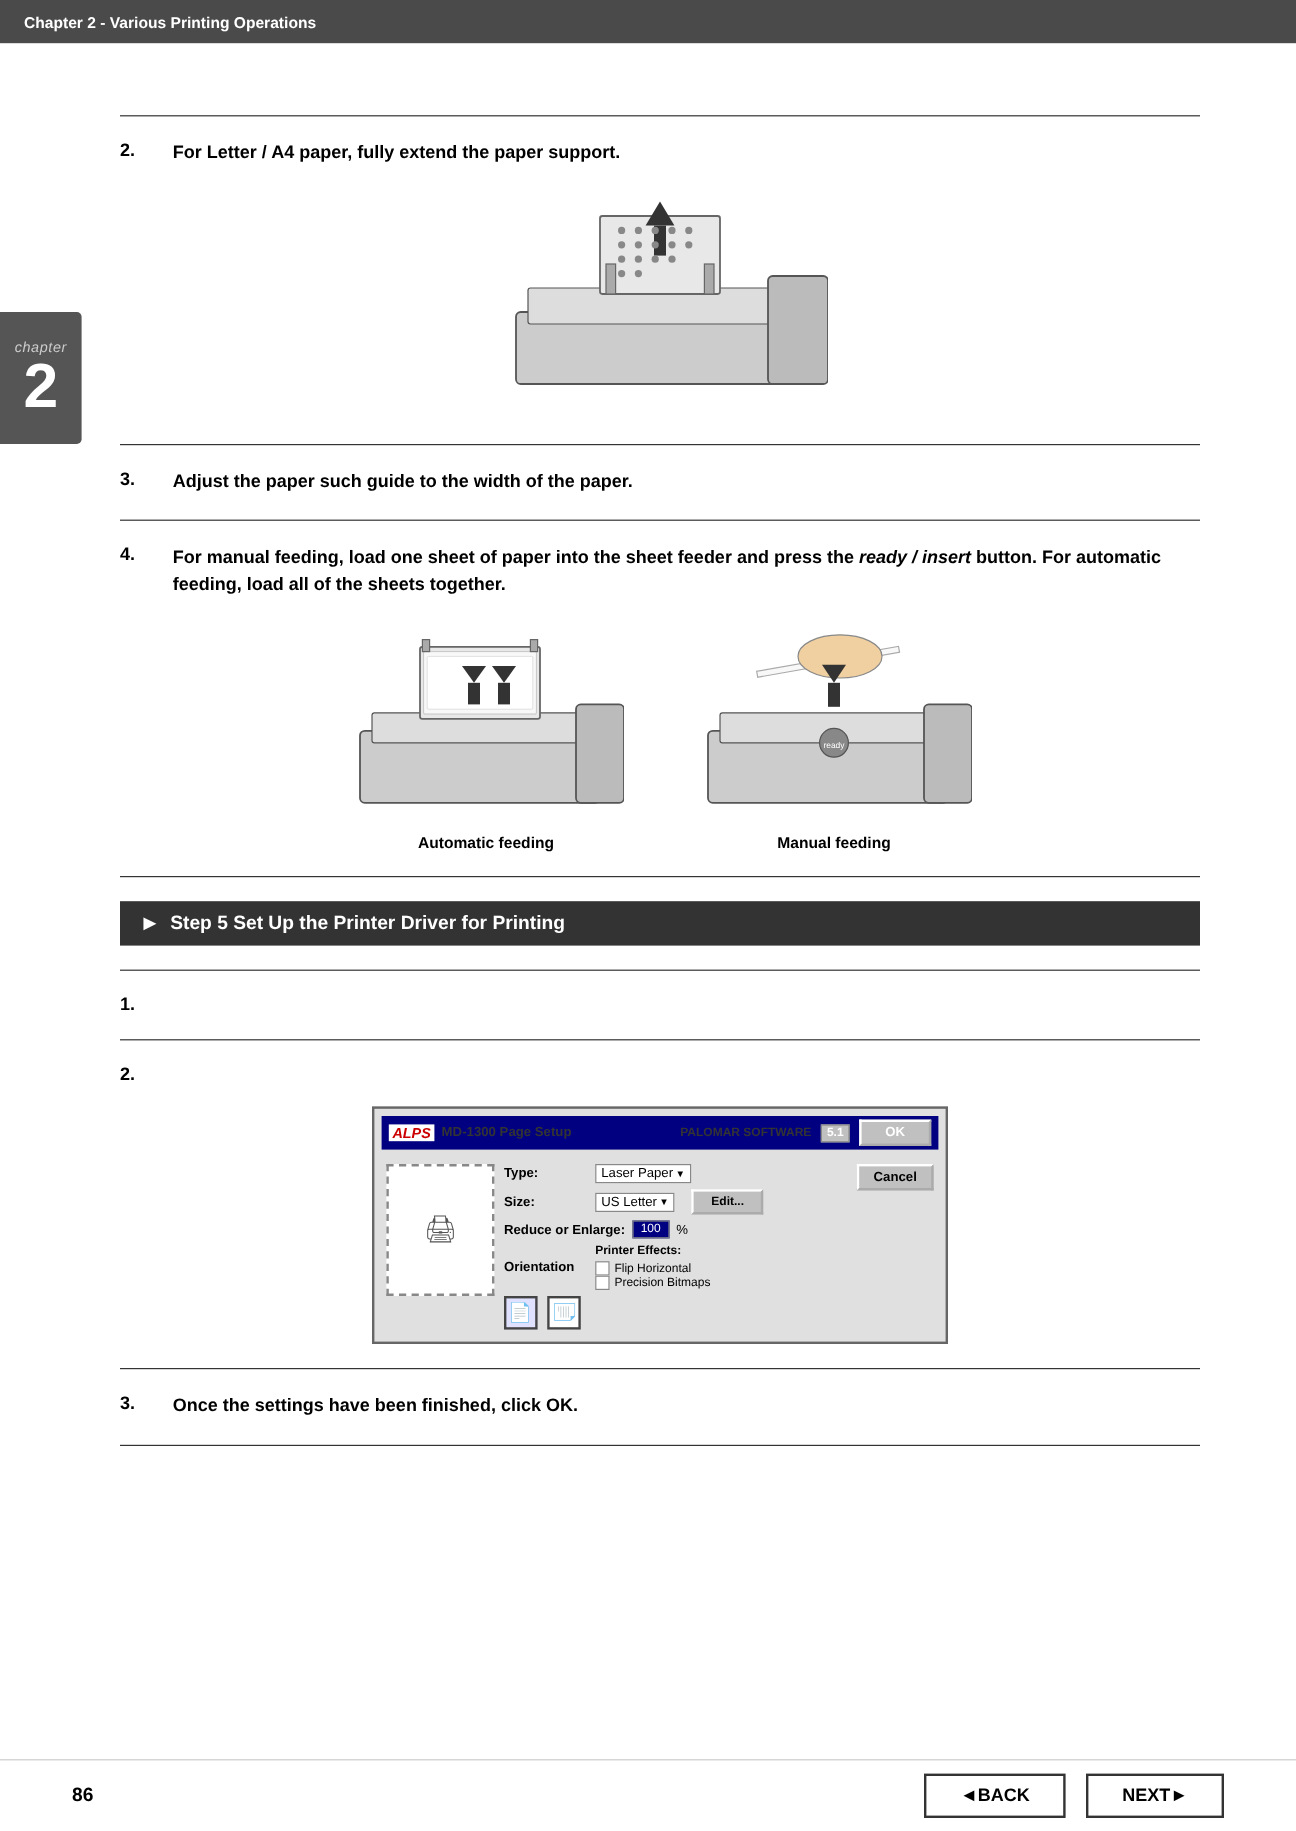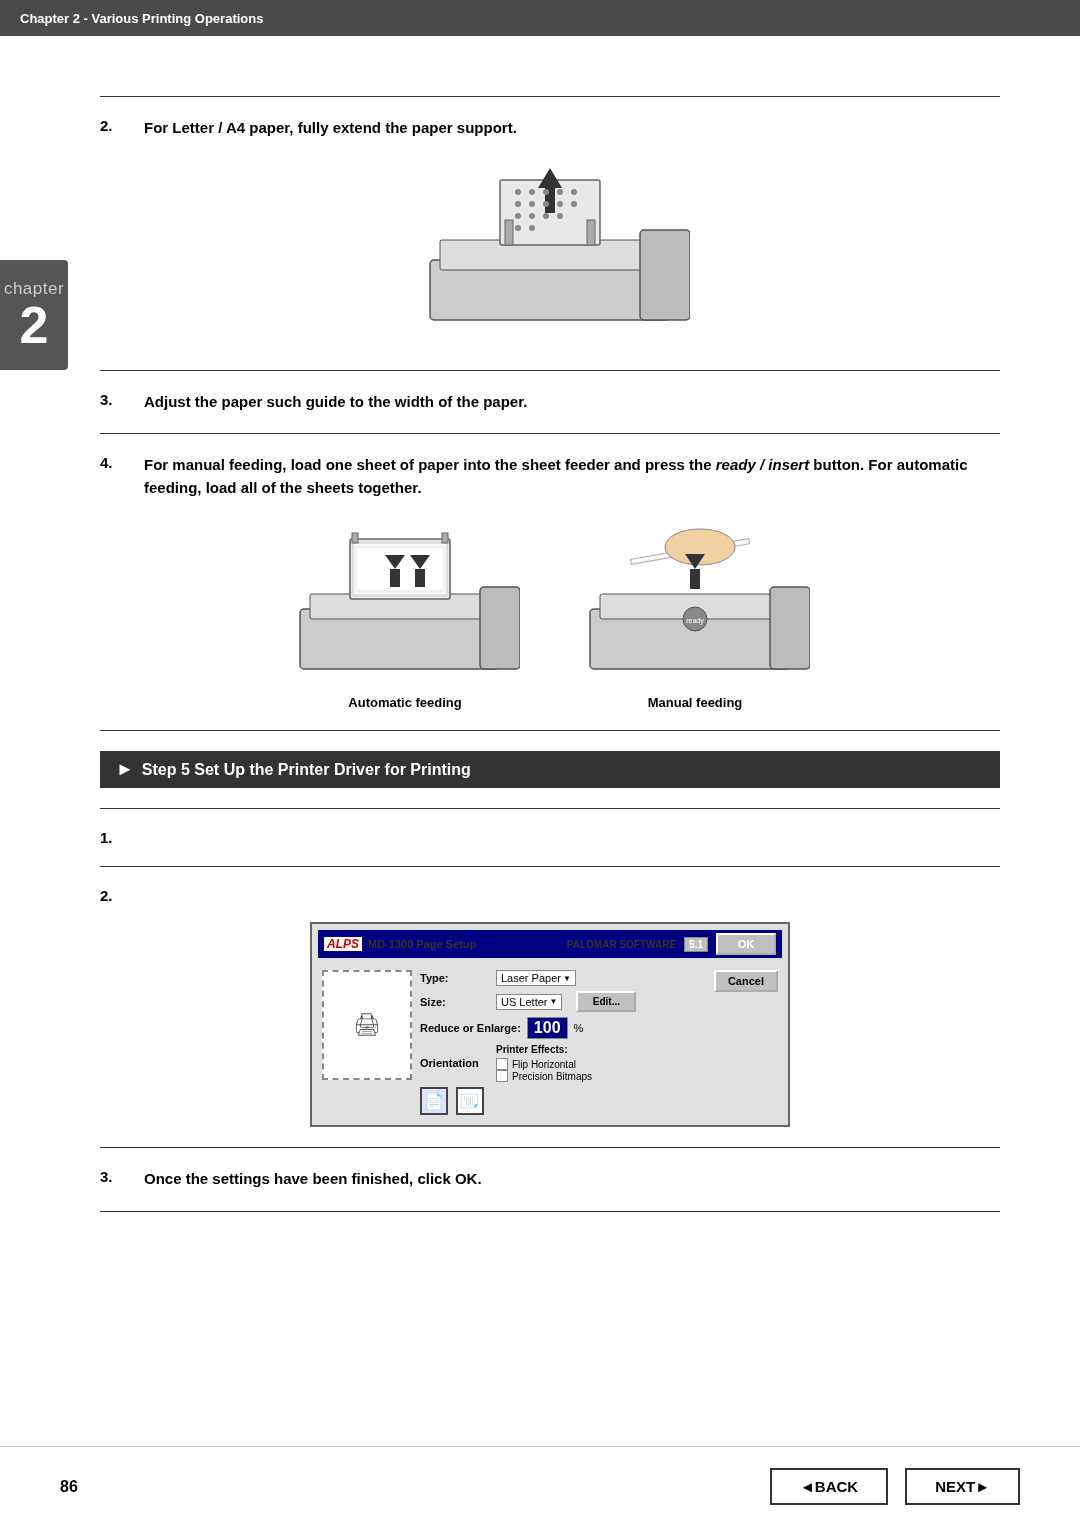--- a/index.html
+++ b/index.html
@@ -35,21 +35,22 @@
       background: #555555;
       display: flex;
       flex-direction: column;
       align-items: center;
       justify-content: center;
       z-index: 10;
       border-radius: 0 4px 4px 0;
     }
     .chapter-tab .chapter-word {
       color: #cccccc;
-      font-size: 17px;
+      font-size: 12px;
+      font-style: italic;
       letter-spacing: 0.5px;
     }
     .chapter-tab .chapter-num {
       color: #ffffff;
       font-size: 52px;
       font-weight: bold;
       line-height: 1;
     }
 
     
@@ -225,22 +226,22 @@
       gap: 2px;
     }
     .field-select-arrow {
       font-size: 8px;
     }
     .field-input-box {
       background: #000080;
       color: white;
       border: 1px solid #888;
       padding: 1px 6px;
-      font-size: 16px;
-      font-weight: bold;
+      font-size: 10px;
+      font-weight: normal;
       min-width: 30px;
       text-align: center;
     }
     .orientation-row {
       display: flex;
       gap: 8px;
       align-items: center;
     }
     .orient-btn {
       background: white;
@@ -286,21 +287,21 @@
       text-align: center;
       min-width: 60px;
     }
 
     
     .page-footer {
       position: absolute;
       bottom: 0;
       left: 0;
       right: 0;
-      height: 80px;
+      height: 60px;
       display: flex;
       align-items: center;
       justify-content: space-between;
       padding: 0 60px;
       border-top: 1px solid #cccccc;
     }
     .page-num {
       font-size: 16px;
       font-weight: bold;
     }

